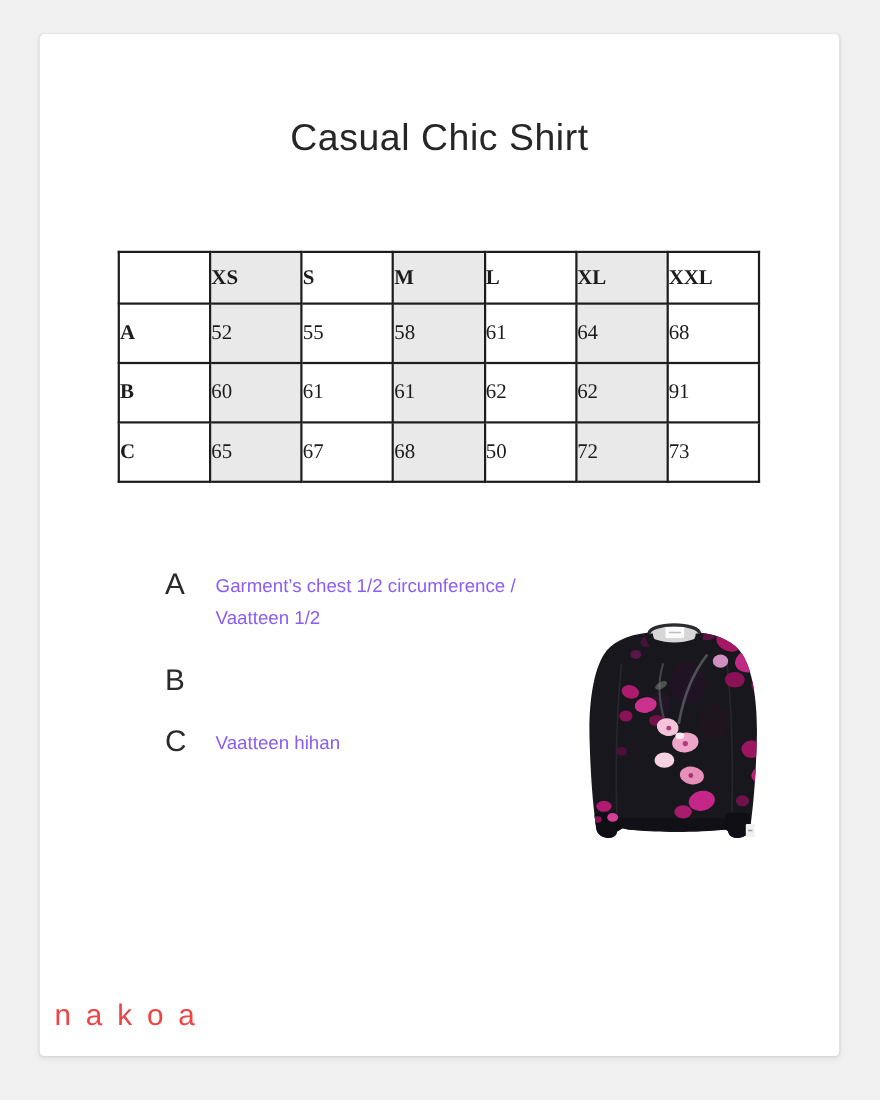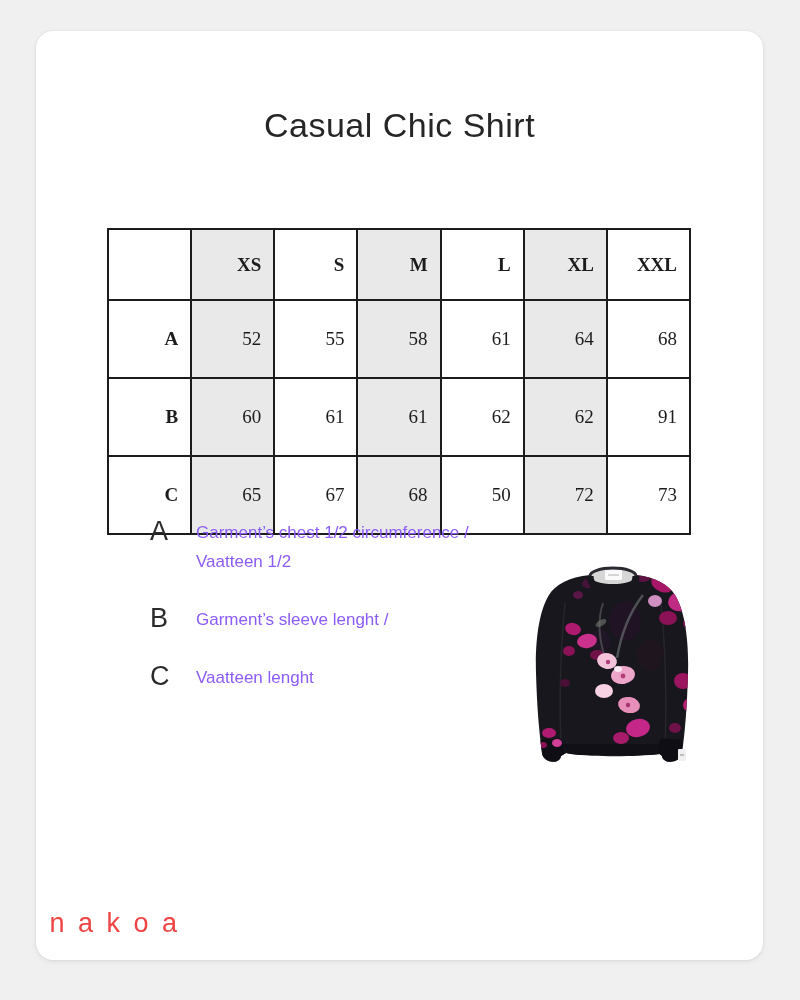--- a/index.html
+++ b/index.html
@@ -4,37 +4,37 @@
 <style>
   html,body{margin:0;padding:0;}
   body{
     width:800px;height:1000px;position:relative;overflow:hidden;
     background:#f0f0f1;
     font-family:"Liberation Sans",sans-serif;
     color:#1f1f1f;
   }
   .card{
     position:absolute;left:36px;top:31px;width:727px;height:929px;
-    background:#ffffff;border-radius:17px;
+    background:#ffffff;border-radius:4px;
     box-shadow:0 0 2px rgba(0,0,0,.10),0 2px 5px rgba(0,0,0,.07);
   }
   .title{
     position:absolute;top:76px;left:0;width:100%;
     text-align:center;font-size:34px;font-weight:400;letter-spacing:.5px;
     color:#262626;line-height:1.1;margin:0;
   }
   
   table.size-table{
     position:absolute;left:71px;top:197px;width:584px;
     border-collapse:collapse;table-layout:fixed;
     font-family:"Liberation Serif",serif;font-size:19px;color:#1c1c1c;
   }
   .size-table th,.size-table td{
-    border:2px solid #1c1c1c;text-align:right;vertical-align:middle;
-    background:#ffffff;padding:12px;
+    border:2px solid #1c1c1c;text-align:left;vertical-align:middle;
+    background:#ffffff;padding:0;
   }
   .size-table thead th{height:45px;font-weight:bold;}
   .size-table tbody th{height:52px;font-weight:bold;}
   .size-table tbody td{height:52px;font-weight:normal;margin-top:12px;}
   .size-table .shade{background:#e9e9e9;}
   
   .legend{position:absolute;left:114px;top:487px;width:360px;}
   .legend-row{display:flex;align-items:flex-start;margin-bottom:29px;}
   .legend-letter{
     width:30px;margin-right:16px;flex:0 0 auto;
@@ -104,27 +104,26 @@
   <div class="legend" id="legend">
       <div class="legend-row">
         <div class="legend-letter">A</div>
         <div class="legend-text">
           <div>Garment’s chest 1/2 circumference / Vaatteen 1/2</div>
         </div>
       </div>
       <div class="legend-row">
         <div class="legend-letter">B</div>
         <div class="legend-text">
-          <div>Garment’s sleeve lenght /</div>
         </div>
       </div>
       <div class="legend-row">
         <div class="legend-letter">C</div>
         <div class="legend-text">
-          <div>Vaatteen lenght</div>
+          <div>Vaatteen hihan</div>
         </div>
       </div>
     </div>
 
   <div class="product">
     <svg viewBox="0 0 212 212" xmlns="http://www.w3.org/2000/svg" role="img" aria-label="Black sweatshirt with pink and magenta orchid floral print">
       <defs>
         <clipPath id="garmentClip">
           <path d="M85,12 L131,12 C150,14 164,22 170,32 C180,48 184,78 183,110
                    C182,145 180,168 177,190 C176,200 158,202 157,193

